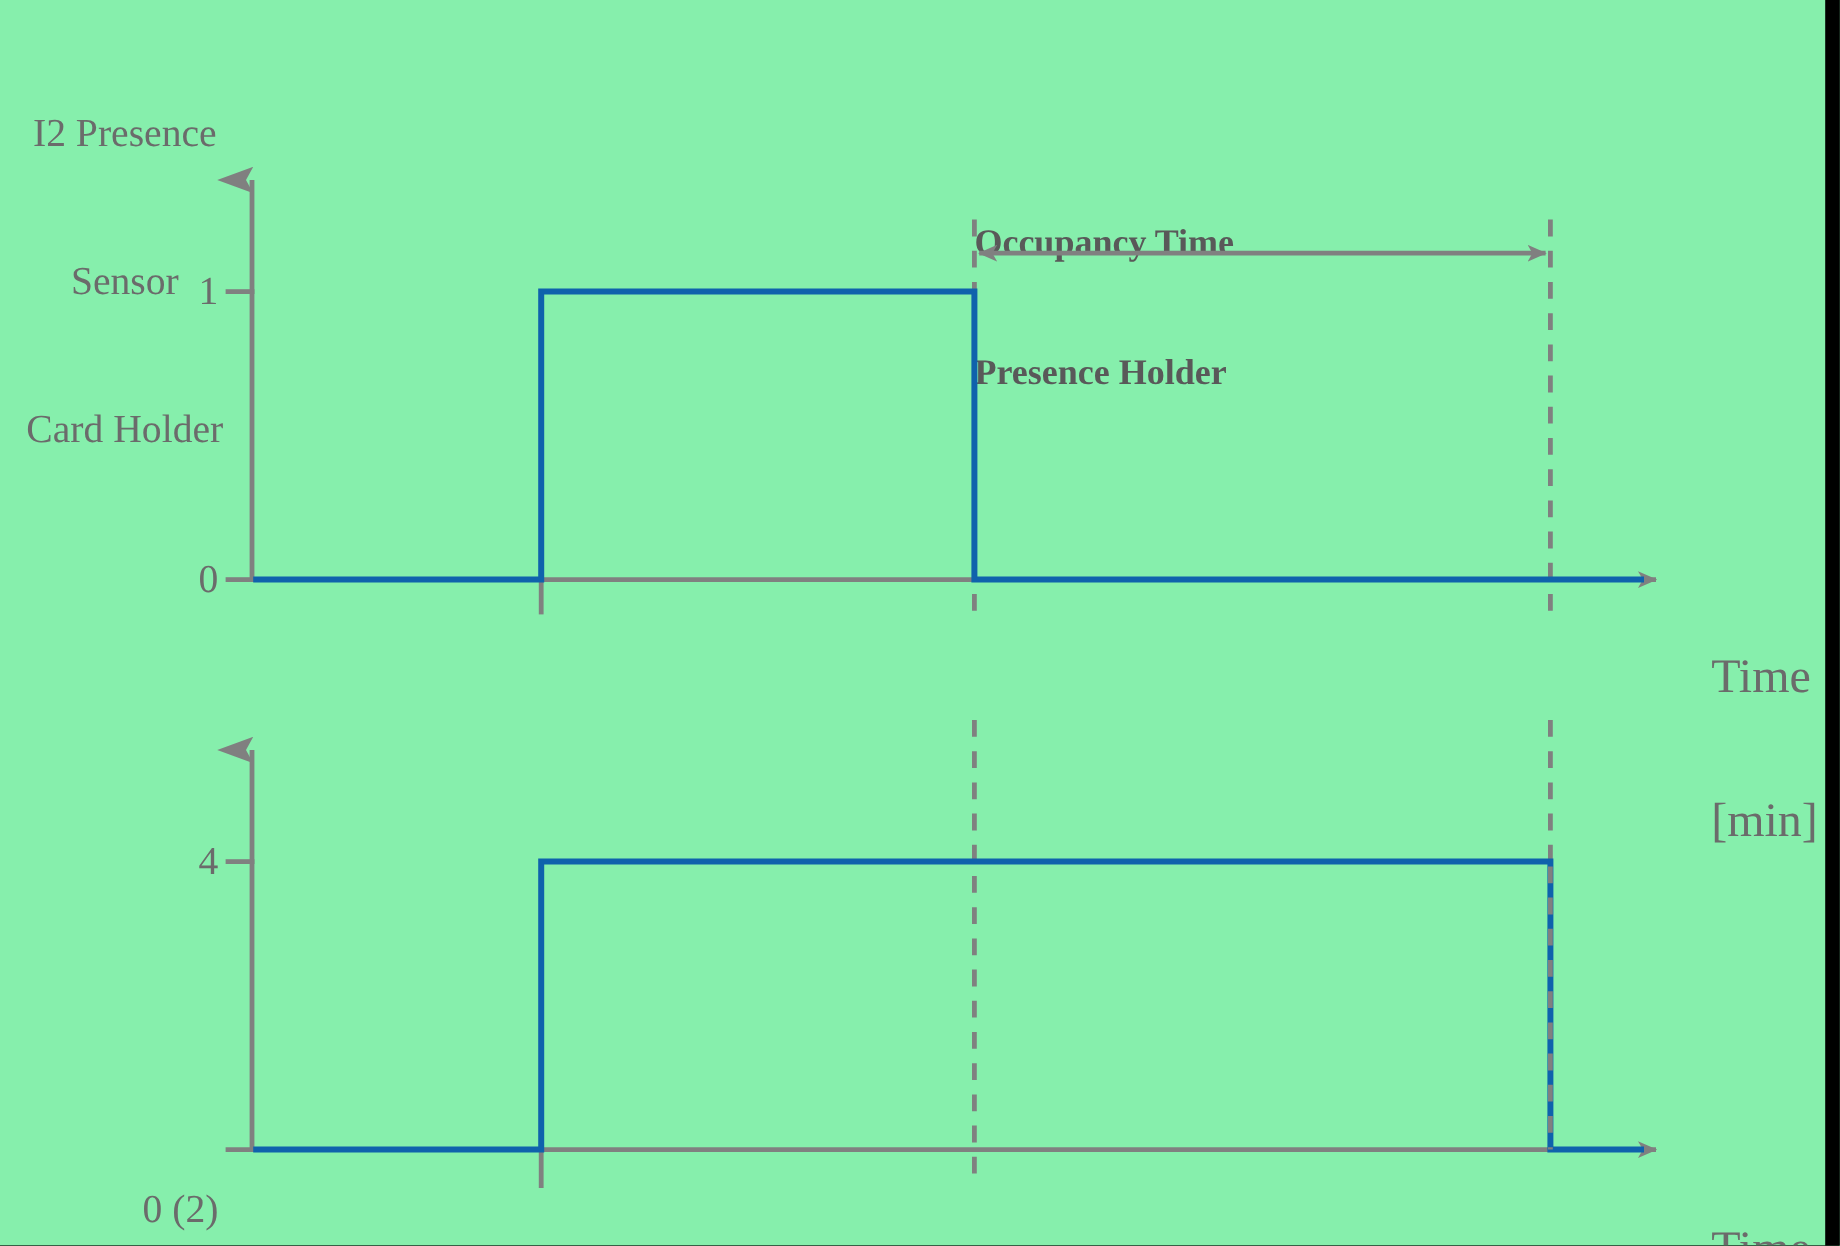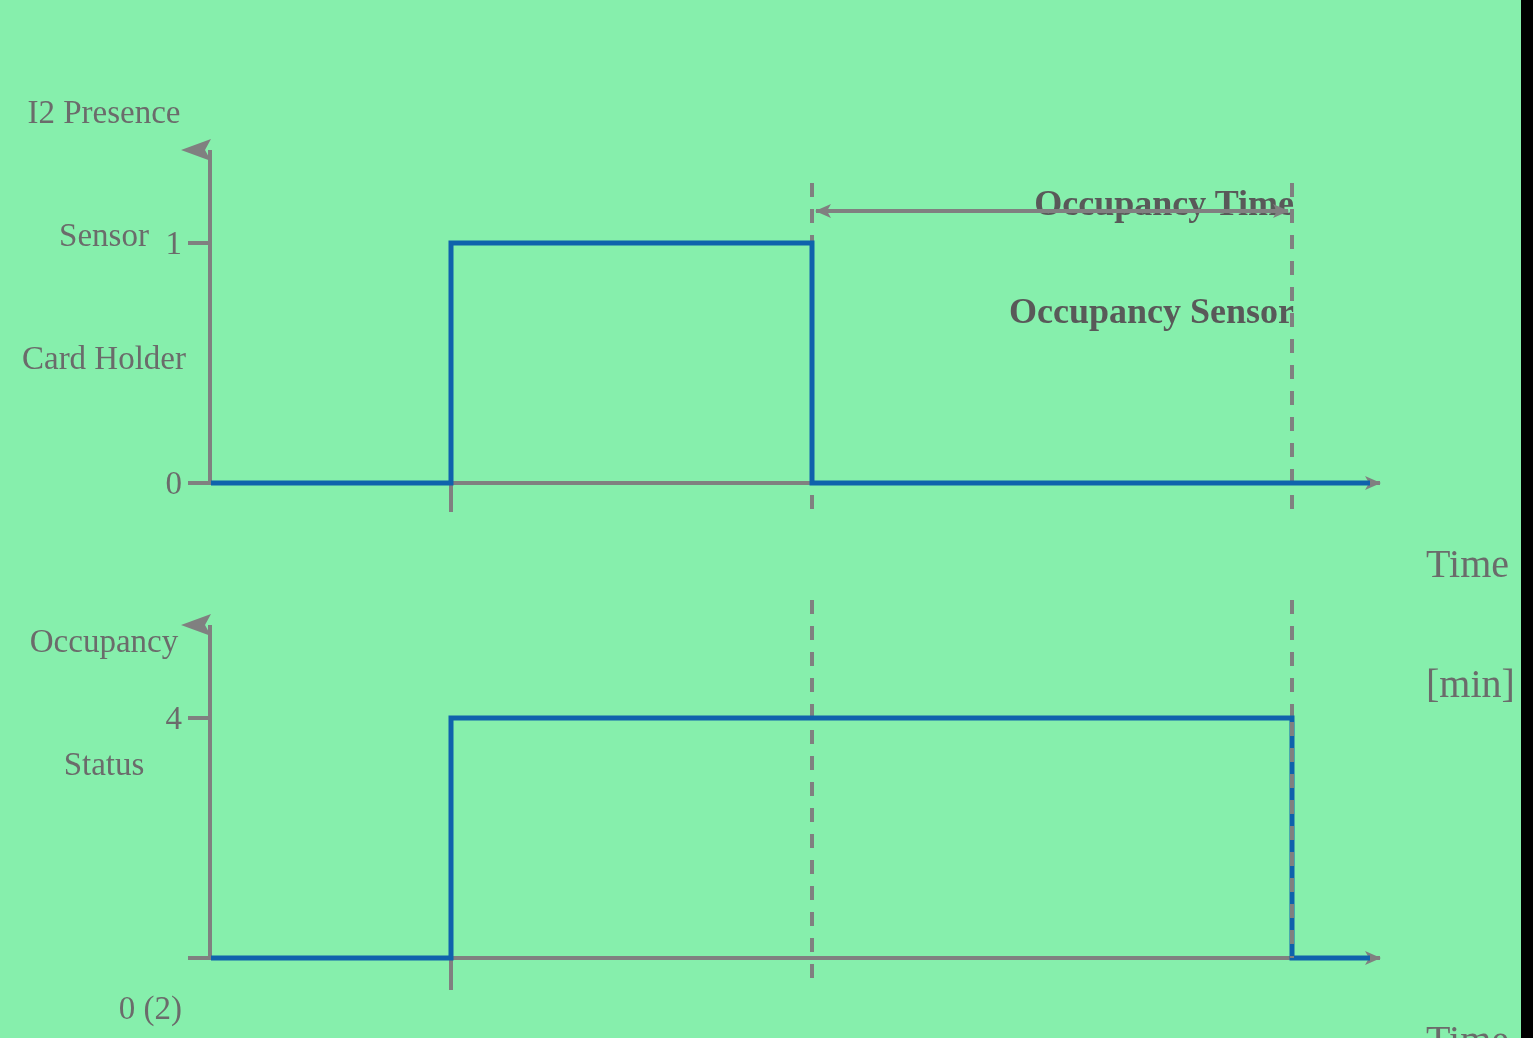--- a/index.html
+++ b/index.html
@@ -27,24 +27,24 @@
     position: absolute;
     color: #6b6b6b;
     font-size: 33px;
     line-height: 33px;
     text-align: right;
     white-space: pre;
   }
   .annot-label {
     position: absolute;
     color: #595959;
-    font-size: 36px;
+    font-size: 30px;
     line-height: 36px;
     font-weight: bold;
-    text-align: right;
+    text-align: left;
     white-space: pre;
   }
   .time-label {
     position: absolute;
     color: #6b6b6b;
     font-size: 40px;
     line-height: 40px;
     white-space: pre;
   }
   svg.overlay {
@@ -69,27 +69,23 @@
   <div class="tick-label" style="left:110px; top:227px; width:72px;">1</div>
   <div class="tick-label" style="left:110px; top:467px; width:72px;">0</div>
 
   <div class="time-label" style="left:1426px; top:464px;">
     <div>Time</div>
     <div>[min]</div>
   </div>
 
   <div class="annot-label" style="left:812px; top:113px; width:482px;">
     <div>Occupancy Time</div>
-    <div>Occupancy Sensor</div>
+    <div>Presence Holder</div>
   </div>
 
-  <div class="axis-label" style="left:0px; top:539px; width:208px; text-align:center;">
-    <div>Occupancy</div>
-    <div>Status</div>
-  </div>
 
   <div class="tick-label" style="left:110px; top:702px; width:72px;">4</div>
   <div class="tick-label" style="left:80px; top:992px; width:102px;">0 (2)</div>
 
   <div class="time-label" style="left:1426px; top:940px;">
     <div>Time</div>
     
   </div>
 
   <svg class="overlay" viewBox="0 0 1533 1038">

